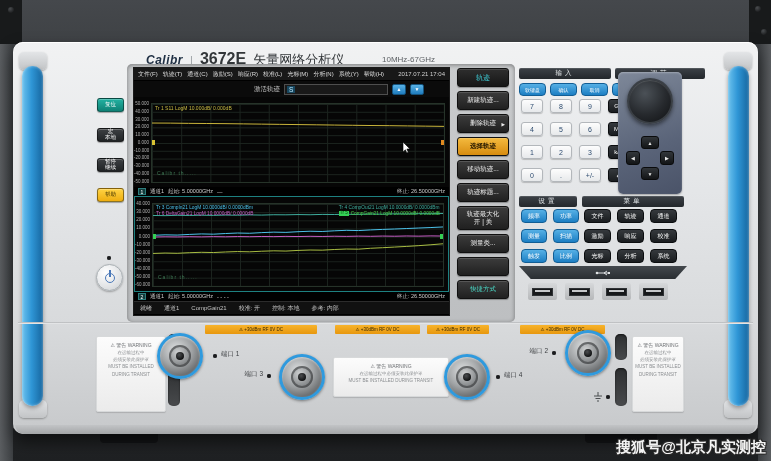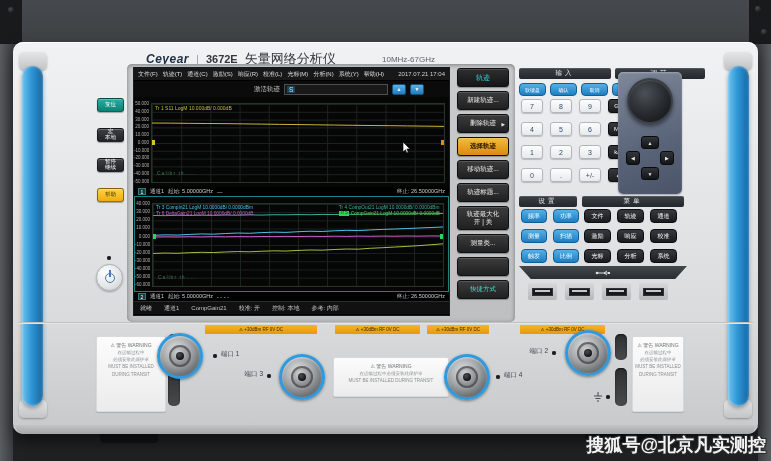--- a/index.html
+++ b/index.html
@@ -23,21 +23,21 @@
   
   .hcap{position:absolute;width:28px;height:18px;background:linear-gradient(#e3e5e7,#c2c4c6);border-radius:5px;box-shadow:0 1px 2px rgba(0,0,0,.3);}
   .hbar{position:absolute;width:21px;height:340px;border-radius:10px;
     background:linear-gradient(90deg,#6cc2ee 0%,#2f96d6 45%,#16669f 100%);
     box-shadow:inset 0 0 3px rgba(255,255,255,.5),0 2px 4px rgba(0,0,0,.35);}
 
   
   .brandrow{position:absolute;left:133px;top:8px;display:flex;align-items:baseline;gap:7px;}
   .logo{font-size:12px;font-weight:bold;color:#203044;letter-spacing:.5px;font-style:italic;}
   .bdiv{color:#9aa0a4;font-size:11px;}
-  .model{font-size:11px;font-weight:bold;color:#33373a;}
+  .model{font-size:16px;font-weight:bold;color:#33373a;}
   .product{font-size:13px;color:#33373a;}
   .range{position:absolute;left:369px;top:13px;font-size:8px;color:#5d6165;}
 
   
   .bezel{position:absolute;left:114px;top:22px;width:388px;height:258px;border-radius:5px;
     background:linear-gradient(#c9cbcd,#bdbfc1);box-shadow:inset 0 1px 4px rgba(0,0,0,.4);}
   .lcd{position:absolute;left:120px;top:25px;width:317px;height:249px;background:#000;overflow:hidden;border:1px solid #1a1a1a;}
   .menubar{height:13px;background:#181818;display:flex;align-items:center;gap:4px;padding:0 4px;font-size:6px;color:#dcdcdc;border-bottom:1px solid #000;}
   .menu-item{white-space:nowrap;}
   .mdate{margin-left:auto;color:#cfcfcf;}
@@ -132,21 +132,21 @@
     background:radial-gradient(circle at 40% 35%,#d0d2d3,#8a8d8f 60%,#595b5d);box-shadow:inset 0 0 0 2px rgba(58,60,62,.6);}
   .conn::after{content:'';position:absolute;left:50%;top:50%;width:8px;height:8px;transform:translate(-50%,-50%);border-radius:50%;
     background:radial-gradient(circle at 40% 35%,#4b4d4f,#121314 70%);}
   .portlabel{position:absolute;font-size:6.5px;color:#3b3e41;white-space:nowrap;}
   .sticker{position:absolute;background:linear-gradient(#fcfcfc,#ebebeb);border:1px solid #d7d9da;border-radius:2px;
     box-shadow:0 1px 1px rgba(0,0,0,.15);color:#8b8e91;font-size:4.5px;text-align:center;line-height:1.6;padding:4px 2px;}
   .sticker .wt{color:#6f7275;font-size:5px;}
   .slot{position:absolute;width:12px;border-radius:5px;background:linear-gradient(#2d2f31,#484a4c);box-shadow:inset 0 1px 2px rgba(0,0,0,.6);}
   .gnd{position:absolute;left:580px;top:350px;display:flex;align-items:center;gap:3px;}
 
-  .watermark{position:absolute;right:5px;bottom:4px;font-size:18px;font-weight:bold;color:#f4f4f4;z-index:9;
+  .watermark{position:absolute;right:5px;bottom:4px;font-size:15px;font-weight:bold;color:#f4f4f4;z-index:9;
     text-shadow:1px 1px 0 #2a2a2a,-1px -1px 0 #2a2a2a,1px -1px 0 #2a2a2a,-1px 1px 0 #2a2a2a;}
 </style>
 </head>
 <body>
 
 <div class="stage">
   <div class="rail"></div>
   <div class="rail right"></div>
   <div class="corner" style="left:0;"></div>
   <div class="corner" style="right:0;"></div>
@@ -159,21 +159,21 @@
   <div class="chassis">
 
     <div class="hcap" style="left:6px;top:10px;"></div>
     <div class="hcap" style="left:6px;top:358px;"></div>
     <div class="hbar" style="left:9px;top:24px;"></div>
     <div class="hcap" style="left:711px;top:10px;"></div>
     <div class="hcap" style="left:711px;top:358px;"></div>
     <div class="hbar" style="left:715px;top:24px;"></div>
 
     <div class="brandrow">
-      <span class="logo">Ceyear</span>
+      <span class="logo">Calibr</span>
       <span class="bdiv">|</span>
       <span class="model">3672E</span>
       <span class="product">矢量网络分析仪</span>
     </div>
     <div class="range">10MHz-67GHz</div>
 
     <div class="bezel"></div>
     <div class="lcd">
       <div class="menubar">
         <span id="menu-items" style="display:flex;gap:5px;">

